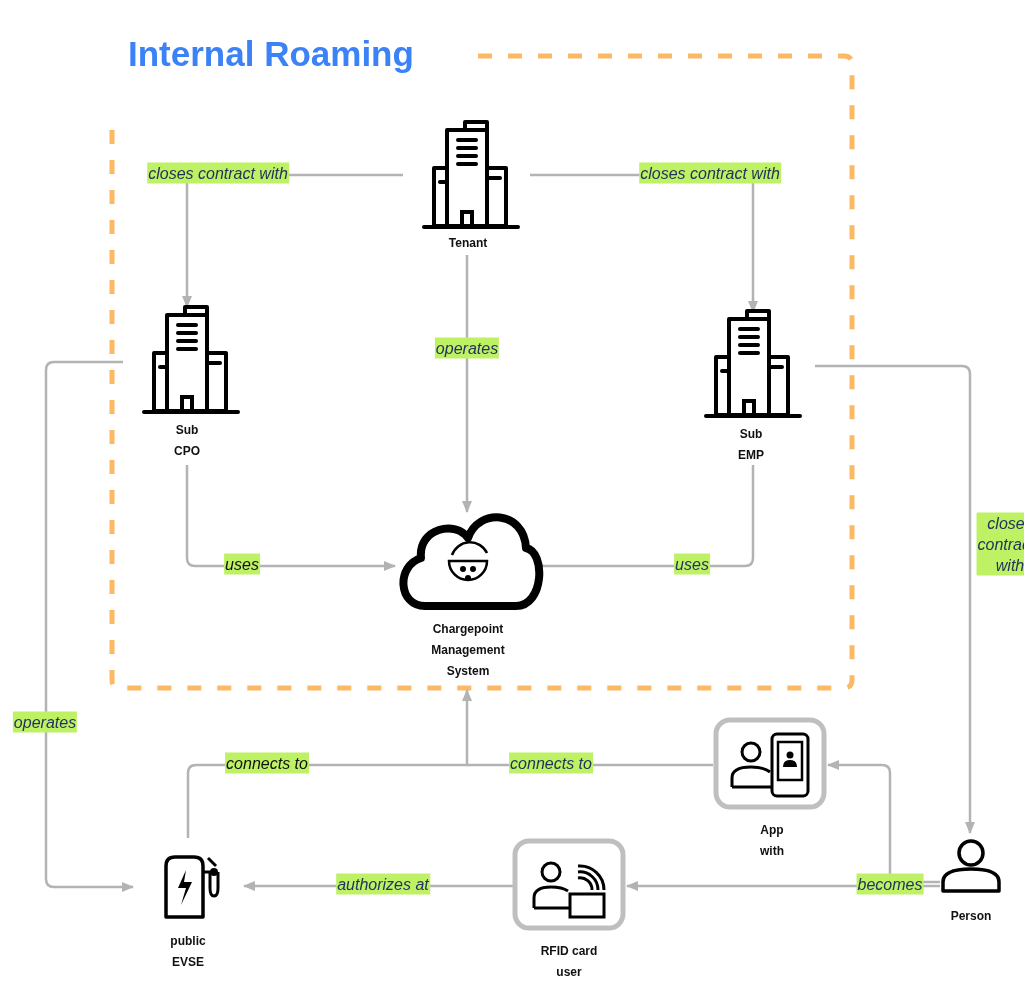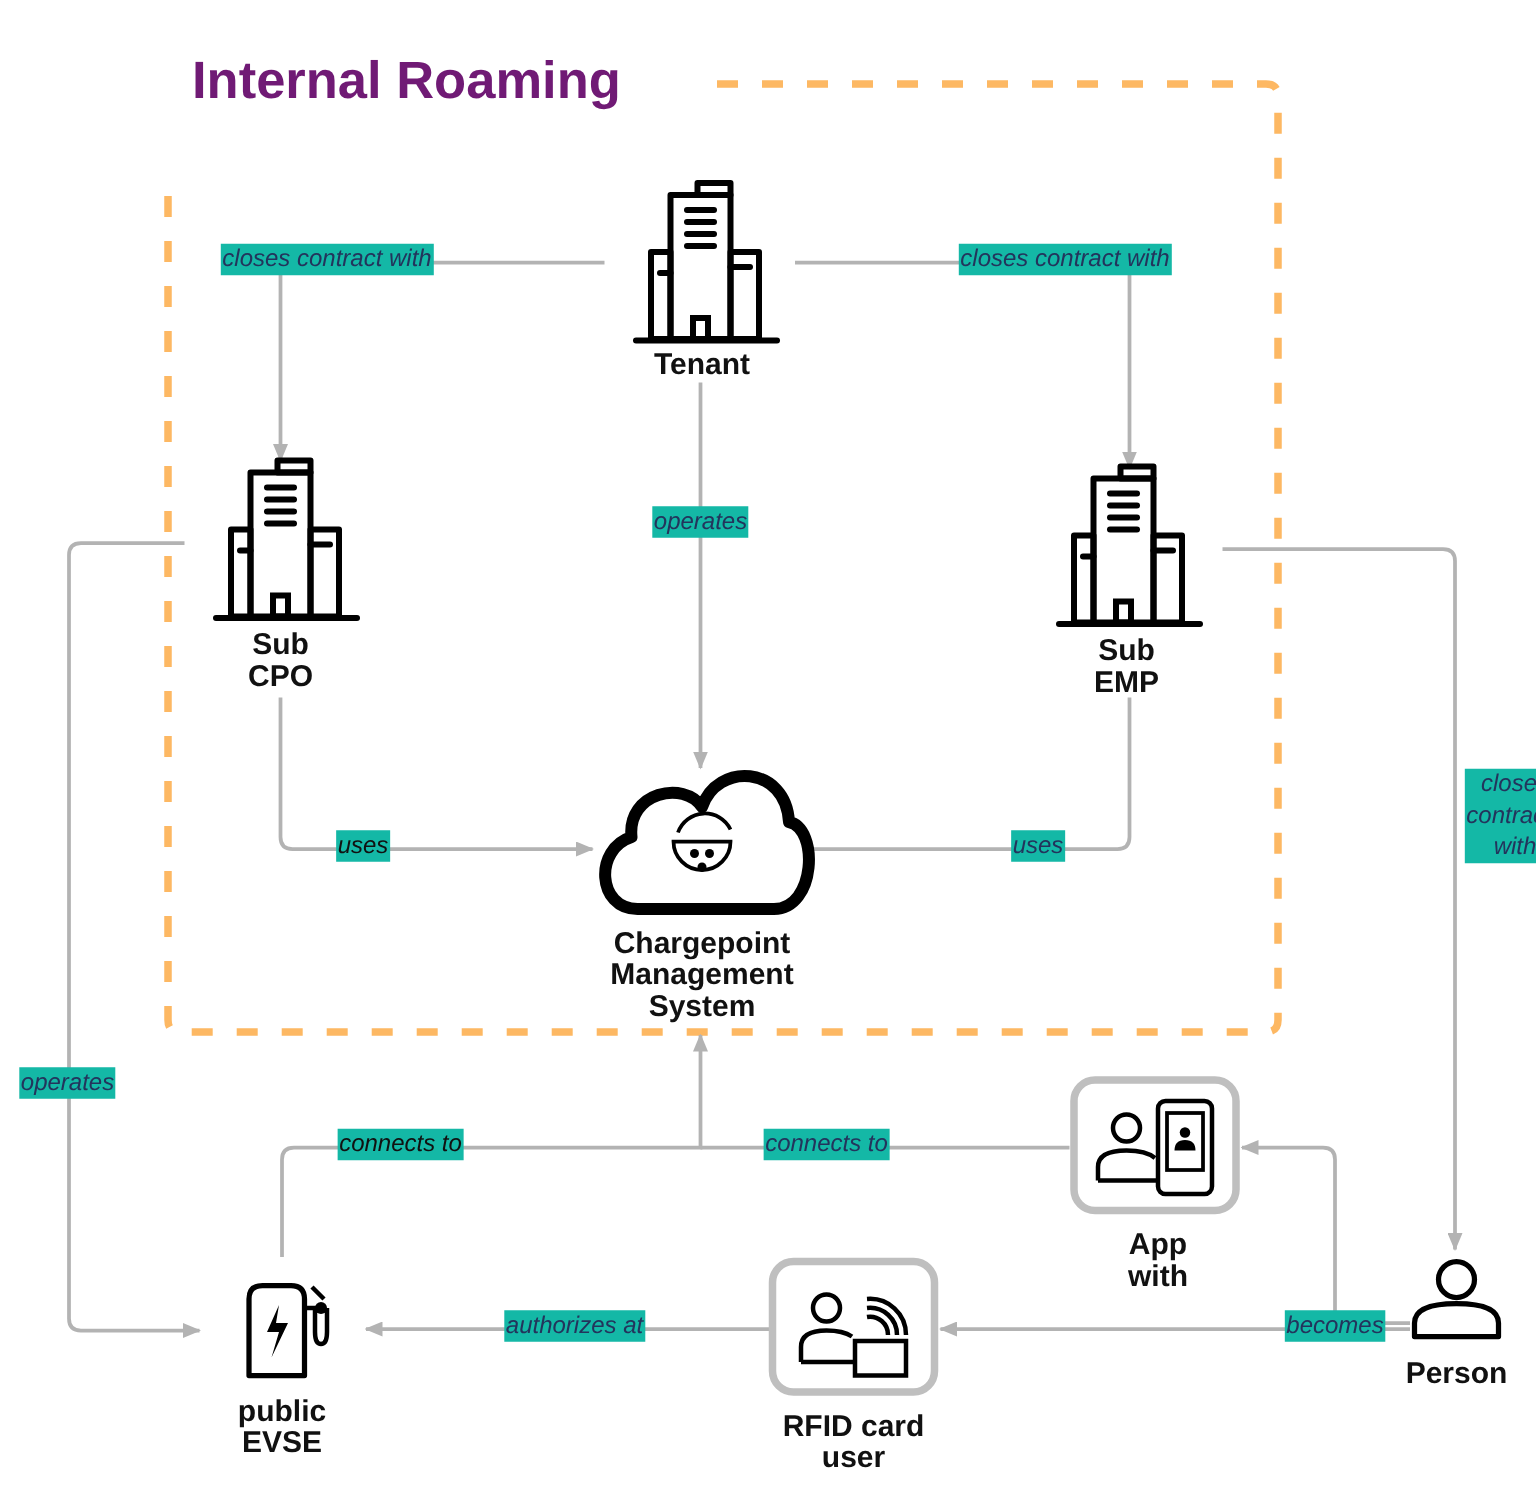--- a/index.html
+++ b/index.html
@@ -1,20 +1,20 @@
 <!DOCTYPE html>
 <html><head>
 <meta charset="utf-8">
 <style>
   html, body { margin:0; padding:0; background:#ffffff; }
   body { width:1024px; height:995px; position:relative; overflow:hidden; font-family:"Liberation Sans", sans-serif; }
   #diagram { position:absolute; left:0; top:0; width:1024px; height:995px; }
-  .title { position:absolute; left:128px; top:34px; font-size:35px; font-weight:bold; color:#701a75; white-space:nowrap; }
-  .node-label { position:absolute; font-size:20px; font-weight:bold; color:#111; text-align:center; line-height:21px; white-space:pre-line; transform:translateX(-50%); }
-  .edge-label { position:absolute; font-size:16px; font-style:italic; color:#23345c; background:#14b8a6; padding:0 1px; white-space:pre-line; text-align:center; line-height:21px; transform:translate(-50%,-50%); }
+  .title { position:absolute; left:128px; top:34px; font-size:35px; font-weight:bold; color:#3b82f6; white-space:nowrap; }
+  .node-label { position:absolute; font-size:12px; font-weight:bold; color:#111; text-align:center; line-height:21px; white-space:pre-line; transform:translateX(-50%); }
+  .edge-label { position:absolute; font-size:16px; font-style:italic; color:#23345c; background:#bef264; padding:0 1px; white-space:pre-line; text-align:center; line-height:21px; transform:translate(-50%,-50%); }
   .edge-label.dark { color:#111; }
 </style>
 </head>
 <body>
 
 <svg id="diagram" viewBox="0 0 1024 995" xmlns="http://www.w3.org/2000/svg">
   <defs>
     <marker id="arrow" markerWidth="12" markerHeight="10" refX="11" refY="5" orient="auto" markerUnits="userSpaceOnUse">
       <path d="M0,0 L12,5 L0,10 z" fill="#b3b3b3"></path>
     </marker>

